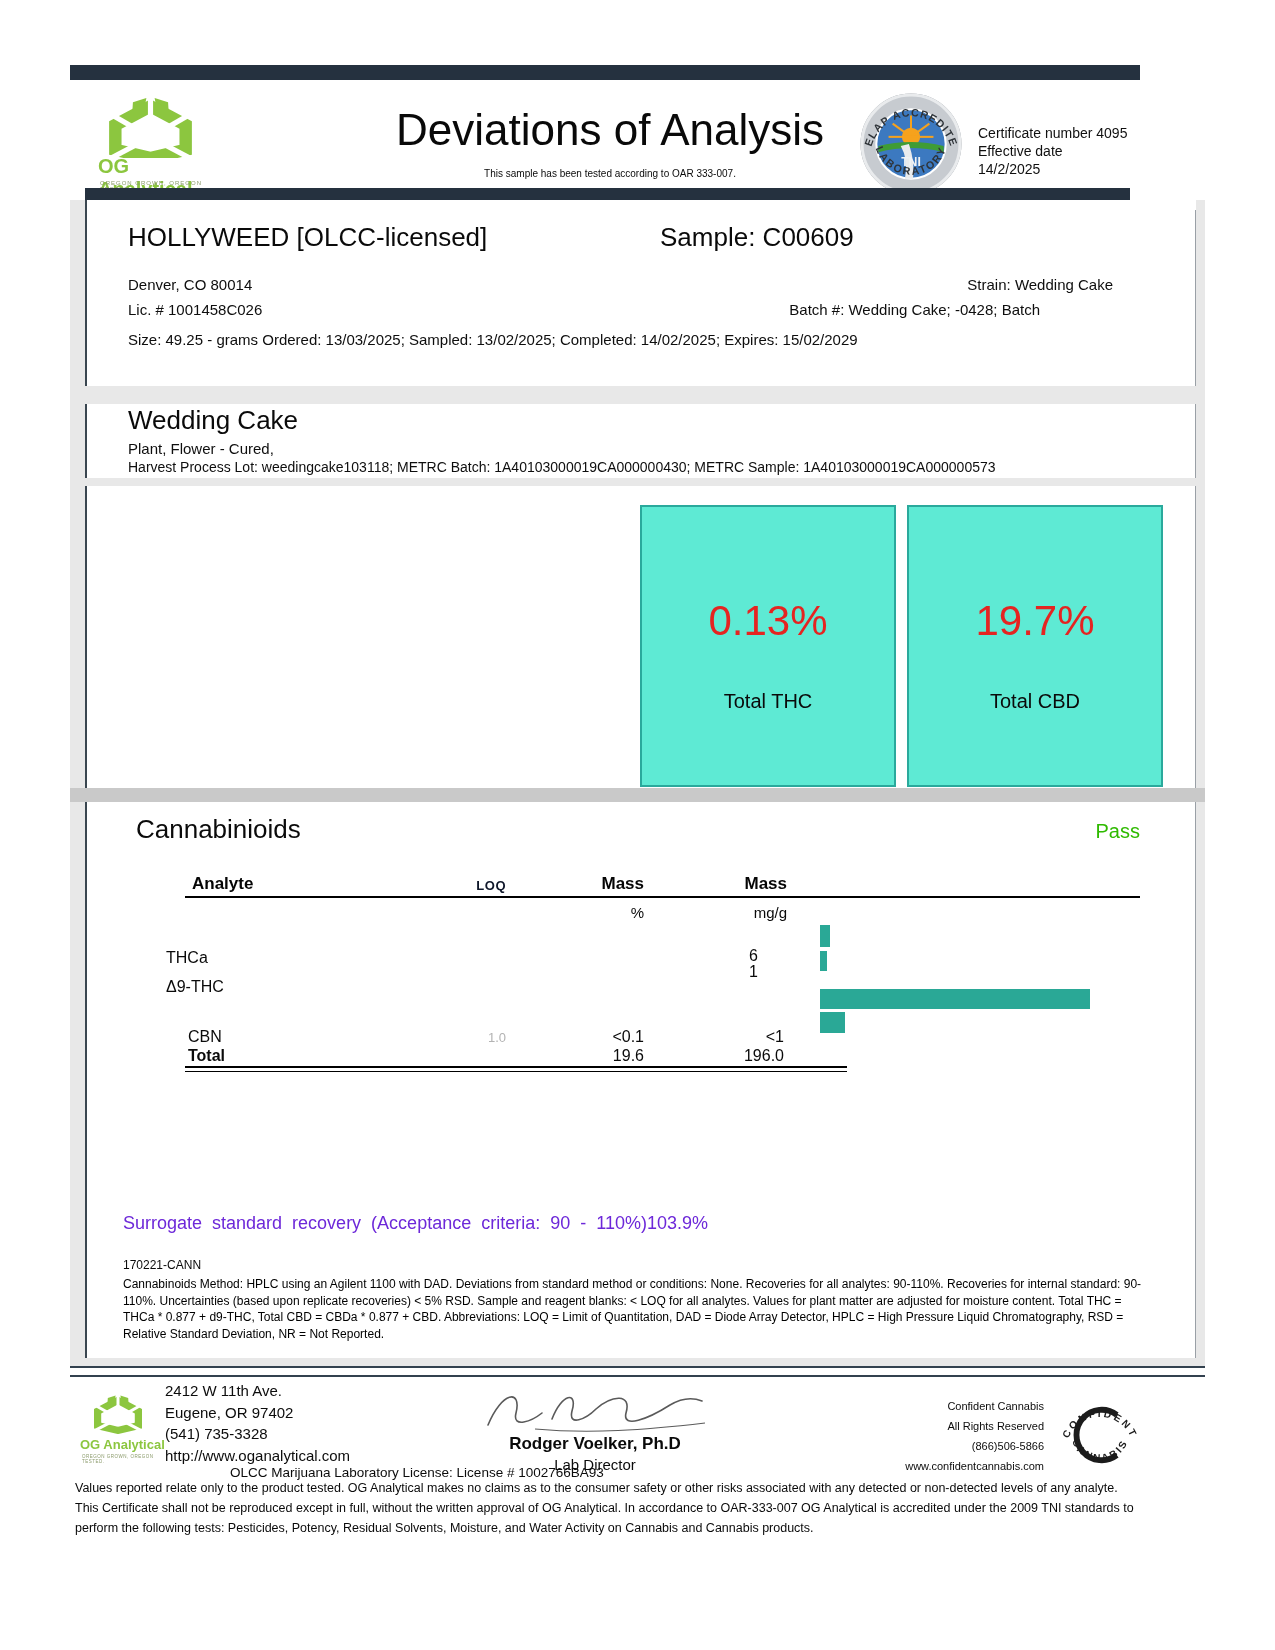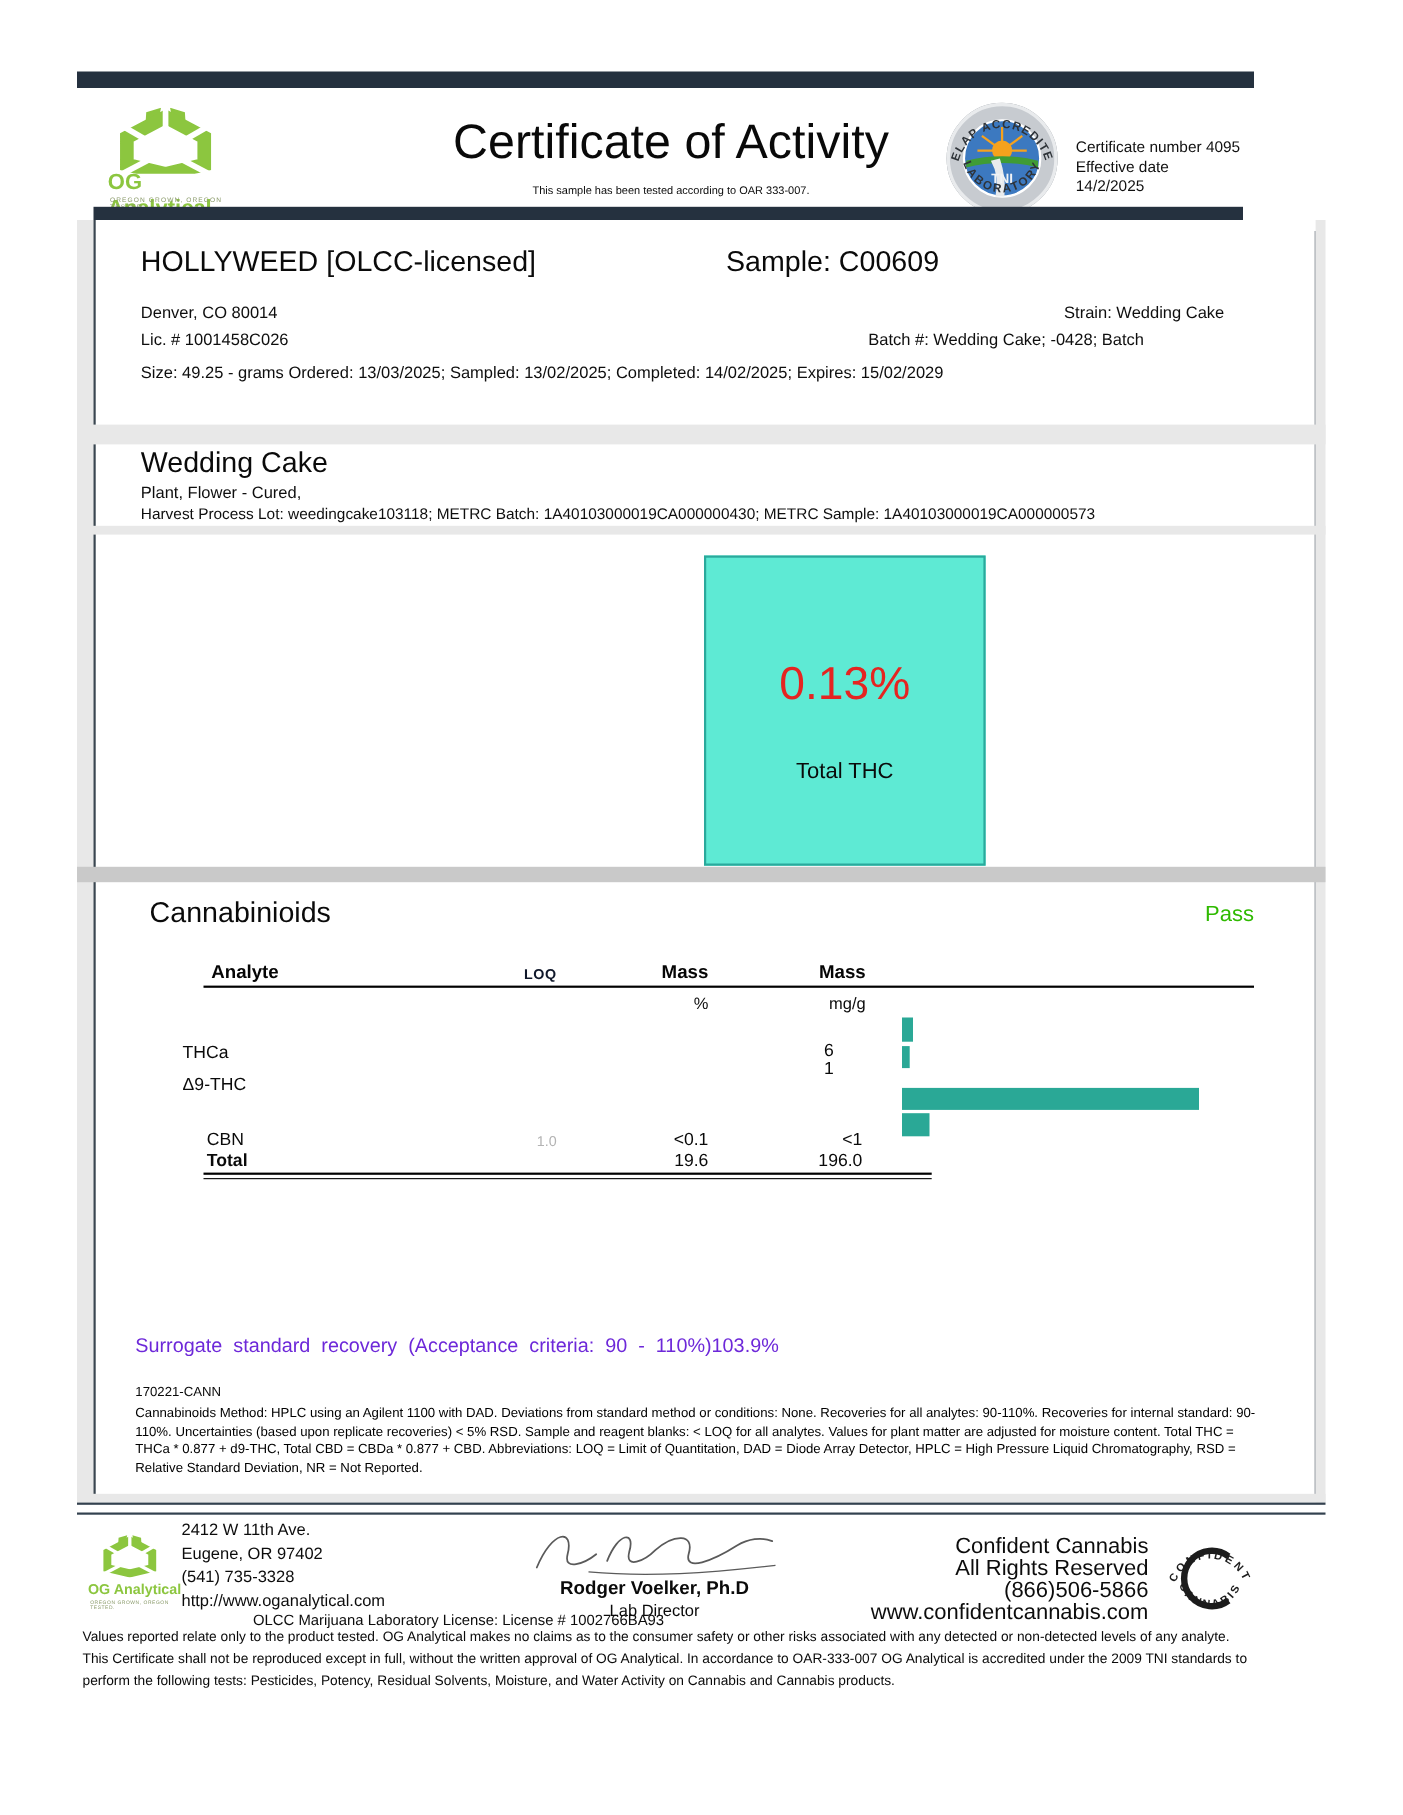--- a/index.html
+++ b/index.html
@@ -31,21 +31,21 @@
   .cell-gray{font-size:13px;color:#b3b3b3;}
   .ra{text-align:right;}
   .bar{position:absolute;left:0;background:#2aa896;}
   .surrogate{font-size:18px;color:#6d28d9;word-spacing:5px;}
   .methodcode{font-size:12px;color:#0a0a0a;}
   .methodtext{font-size:12px;line-height:16.5px;color:#000;}
   .footaddr{font-size:15px;line-height:21.5px;color:#0c0c0c;}
   .olccline{font-size:13.5px;color:#0c0c0c;}
   .signame{font-size:17px;font-weight:bold;color:#0a0a0a;text-align:center;}
   .sigtitle{font-size:15px;color:#0a0a0a;text-align:center;}
-  .ccline{font-size:20px;line-height:20px;color:#0c0c0c;text-align:right;}
+  .ccline{font-size:11px;line-height:20px;color:#0c0c0c;text-align:right;}
   .disclaimer{font-size:12.5px;line-height:20px;color:#0a0a0a;}
   .oglogotext{color:#8cc63f;font-weight:bold;}
   .ogtagline{color:#8a9a6a;}
 </style>
 </head>
 <body>
 
 <div class="page">
 
   <div class="abs darkbar" style="left:70px;top:65px;width:1070px;height:15px;"></div>
@@ -58,21 +58,21 @@
       <line x1="50" y1="28" x2="50" y2="0" stroke="#fff" stroke-width="5"></line>
       <line x1="50" y1="38" x2="88" y2="16" stroke="#fff" stroke-width="5"></line>
       <line x1="50" y1="38" x2="12" y2="16" stroke="#fff" stroke-width="5"></line>
       <line x1="50" y1="38" x2="88" y2="58" stroke="#fff" stroke-width="5"></line>
       <line x1="50" y1="38" x2="12" y2="58" stroke="#fff" stroke-width="5"></line>
     </svg>
   </div>
   <div class="abs oglogotext" style="left:98px;top:155px;width:110px;font-size:20px;">OG Analytical</div>
   <div class="abs ogtagline" style="left:100px;top:180px;width:130px;font-size:6px;letter-spacing:1px;">OREGON GROWN, OREGON TESTED.</div>
 
-  <div class="abs h-title" style="left:300px;top:105px;width:620px;text-align:center;">Certificate of Activity</div>
+  <div class="abs h-title" style="left:300px;top:105px;width:620px;text-align:center;">Deviations of Analysis</div>
   <div class="abs h-sub" style="left:300px;top:168px;width:620px;text-align:center;">This sample has been tested according to OAR 333-007.</div>
 
   <div class="abs" style="left:860px;top:93px;width:102px;height:102px;">
     <svg width="102" height="102" viewBox="0 0 100 100">
       <defs>
         <path id="sealTop" d="M 11 54 A 40 40 0 0 1 89 54"></path>
         <path id="sealBot" d="M 16 56 A 36 36 0 0 0 84 56"></path>
       </defs>
       <circle cx="50" cy="50" r="49" fill="#c7cbd0" stroke="#8f959b" stroke-width="1"></circle>
       <circle cx="50" cy="50" r="48" fill="none" stroke="#e9ebed" stroke-width="3"></circle>
@@ -123,20 +123,24 @@
   <div class="abs size-line" style="left:128px;top:331px;">Size: 49.25 - grams Ordered: 13/03/2025; Sampled: 13/02/2025; Completed: 14/02/2025; Expires: 15/02/2029</div>
 
   <div class="abs strain-name" style="left:128px;top:405px;">Wedding Cake</div>
   <div class="abs sub15" style="left:128px;top:440px;">Plant, Flower - Cured,</div>
   <div class="abs sub14" style="left:128px;top:459px;width:1050px;">Harvest Process Lot: weedingcake103118; METRC Batch: 1A40103000019CA000000430; METRC Sample: 1A40103000019CA000000573</div>
 
   <div class="abs resultbox" style="left:640px;top:505px;width:252px;height:278px;">
     <div class="resultval" style="margin-top:90px;">0.13%</div>
     <div class="resultlabel" style="margin-top:45px;">Total THC</div>
   </div>
+  <div class="abs resultbox" style="left:907px;top:505px;width:252px;height:278px;">
+    <div class="resultval" style="margin-top:90px;">19.7%</div>
+    <div class="resultlabel" style="margin-top:45px;">Total CBD</div>
+  </div>
 
   <div class="abs sectionhead" style="left:136px;top:814px;">Cannabinioids</div>
   <div class="abs pass ra" style="right:135px;top:820px;width:120px;">Pass</div>
 
   <div class="abs th" style="left:192px;top:874px;">Analyte</div>
   <div class="abs th-loq ra" style="left:406px;top:878px;width:100px;">LOQ</div>
   <div class="abs th ra" style="left:544px;top:874px;width:100px;">Mass</div>
   <div class="abs th ra" style="left:687px;top:874px;width:100px;">Mass</div>
   <div class="abs" style="left:185px;top:896px;width:955px;height:2px;background:#000;"></div>
   <div class="abs unit ra" style="left:544px;top:904px;width:100px;">%</div>

